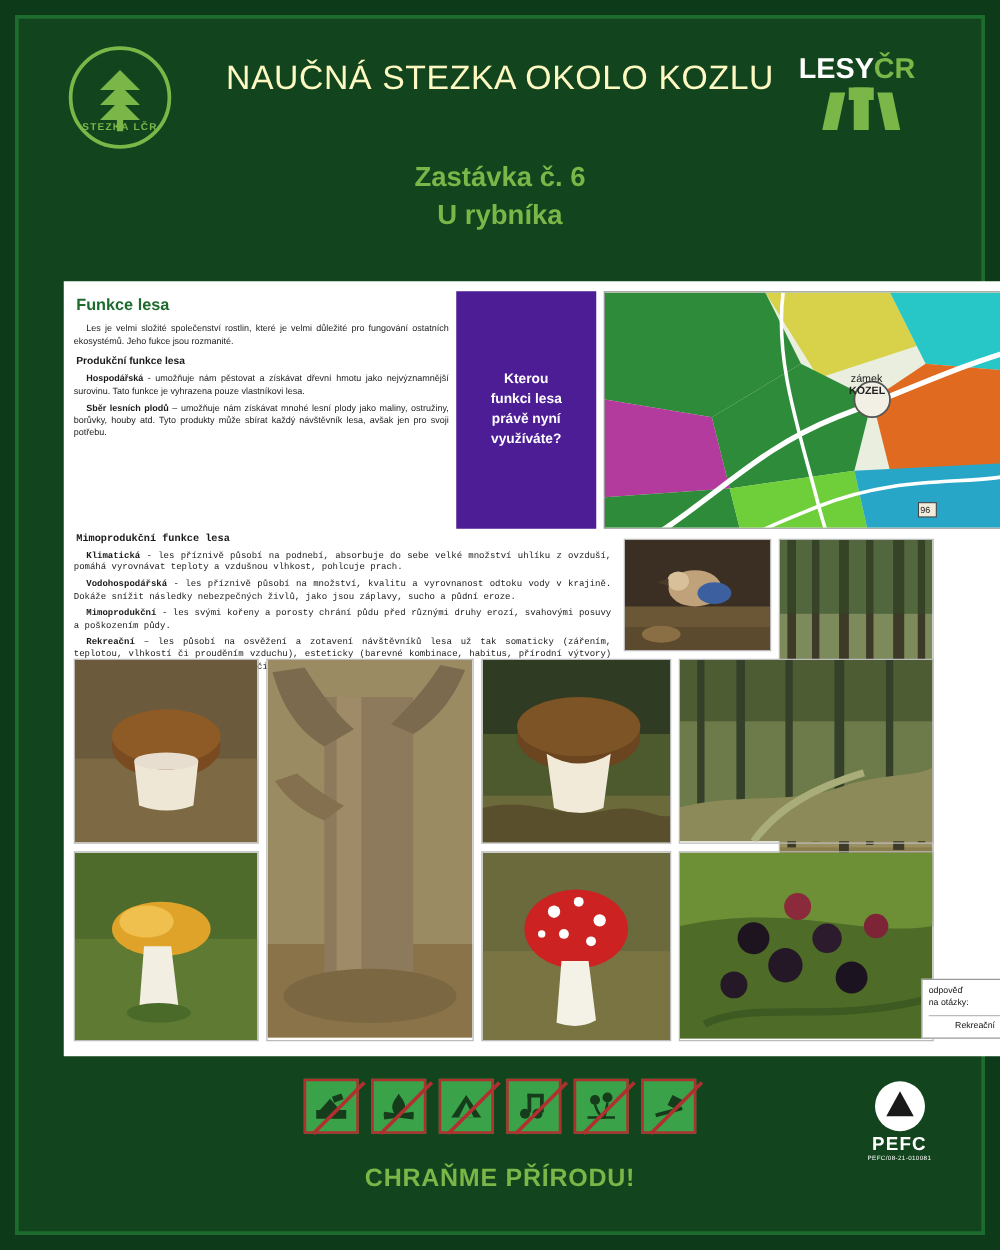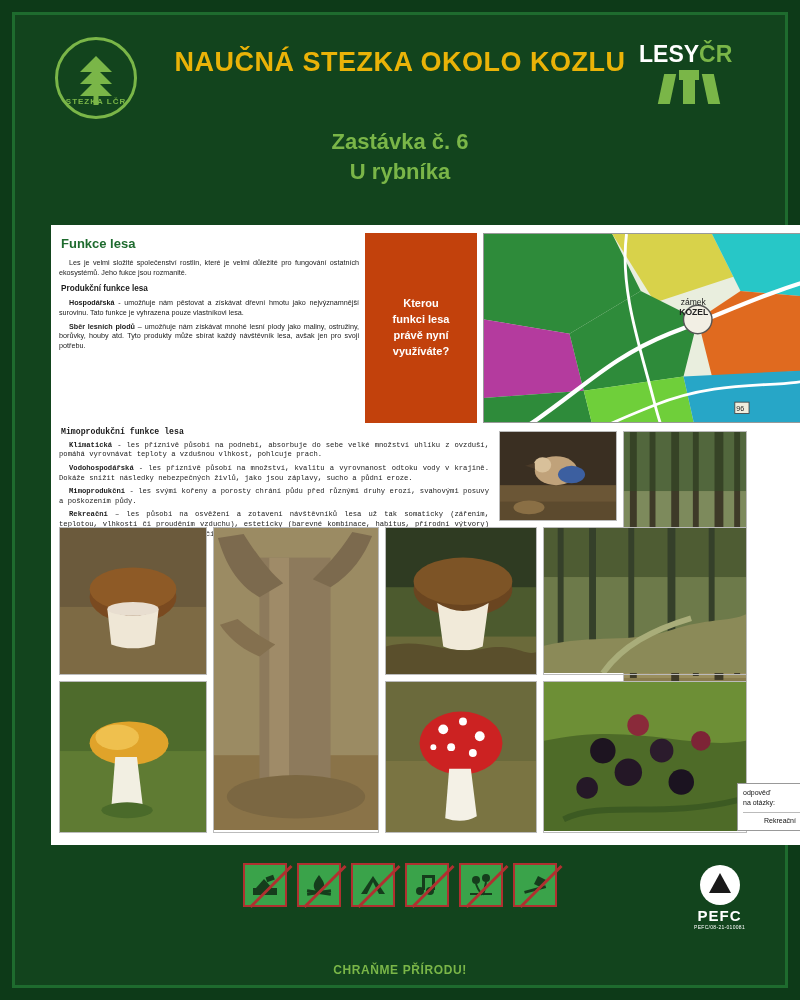--- a/index.html
+++ b/index.html
@@ -48,23 +48,23 @@
   }
   .logo-circle .logo-text {
     position:absolute; left:0; right:0; bottom:10px;
     text-align:center;
     color:#7ab648;
     font-size:8px; letter-spacing:1px; font-weight:bold;
   }
   .main-title {
     position:absolute; left:150px; top:32px; width:470px;
     text-align:center;
-    color:#eab308;
+    color:#fef9c3;
     font-size:27px;
-    font-weight:bold;
+    font-weight:normal;
     letter-spacing:0.5px;
   }
   .lesy-logo {
     position:absolute; right:36px; top:26px;
     width:110px; text-align:left;
   }
   .lesy-logo .word {
     color:#ffffff; font-size:23px; font-weight:bold; letter-spacing:0px;
   }
   .lesy-logo .word .cr { color:#7ab648; }
@@ -121,21 +121,21 @@
     margin:7px 0 3px 2px;
   }
   .text-col p {
     margin:0 0 4px 0;
     text-indent:10px;
     text-align:justify;
   }
   .text-col b { font-weight:bold; }
   .question-box {
     width:112px;
-    background:#c2410c;
+    background:#4c1d95;
     color:#ffffff;
     font-size:11px;
     font-weight:bold;
     display:flex;
     align-items:center;
     justify-content:center;
     text-align:center;
     line-height:1.45;
     padding:4px;
   }
@@ -231,24 +231,24 @@
   .pefc .mark:after {
     content:""; position:absolute; left:9px; top:8px;
     width:0; height:0;
     border-left:11px solid transparent;
     border-right:11px solid transparent;
     border-bottom:20px solid #1a1a1a;
   }
   .pefc .name { font-size:15px; font-weight:bold; letter-spacing:1px; margin-top:2px;}
   .pefc .code { font-size:5px; letter-spacing:0.3px; }
   .footer-text {
-    position:absolute; left:0; right:0; bottom:8px;
+    position:absolute; left:0; right:0; bottom:30px;
     text-align:center;
     color:#7ab648;
-    font-size:12px; font-weight:bold; letter-spacing:0.6px;
+    font-size:20px; font-weight:bold; letter-spacing:0.6px;
   }
   
   .ph-map { position:absolute; inset:0; }
   .ph-grad { position:absolute; inset:0; }
 </style>
 </head>
 <body>
 
 <div class="board">
 

